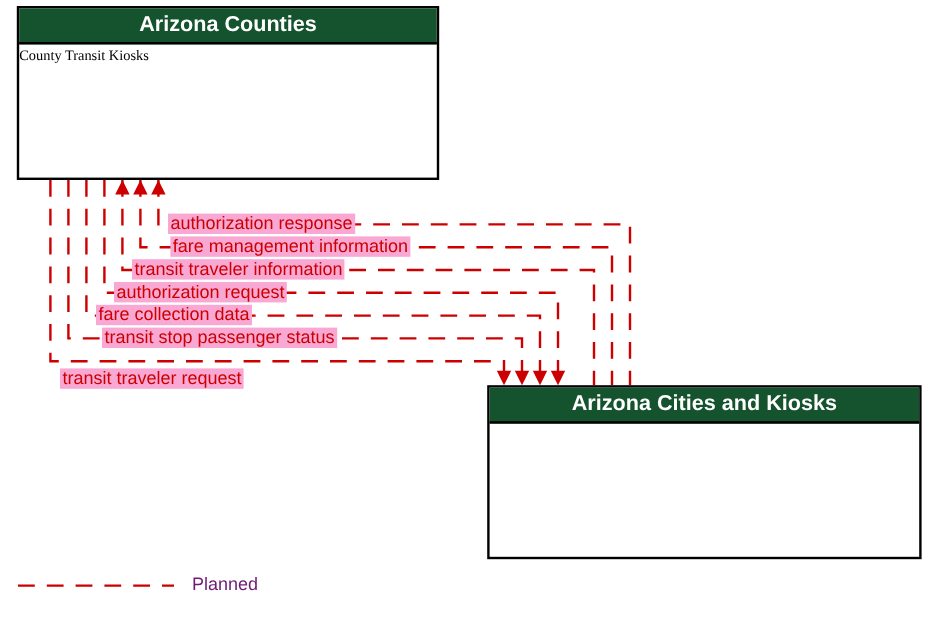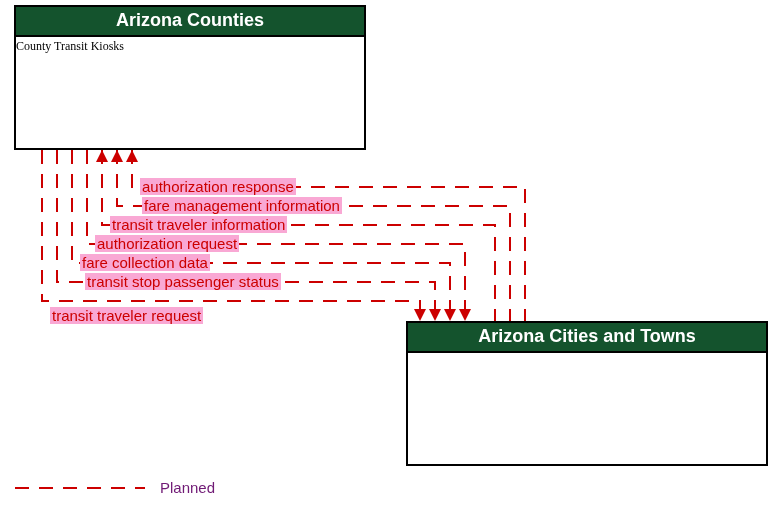--- a/index.html
+++ b/index.html
@@ -89,21 +89,21 @@
 
   <line class="dashed" x1="15" y1="488" x2="145" y2="488"></line>
 </svg>
 
 <div class="box" style="left:14px; top:5px; width:352px; height:145px;">
   <div class="box-header">Arizona Counties</div>
   <div class="box-title">County Transit Kiosks</div>
 </div>
 
 <div class="box" style="left:406px; top:321px; width:362px; height:145px;">
-  <div class="box-header">Arizona Cities and Towns</div>
+  <div class="box-header">Arizona Cities and Kiosks</div>
 </div>
 
 <div class="flow-label" style="left:140px; top:178px;">authorization response</div>
 <div class="flow-label" style="left:142px; top:197px;">fare management information</div>
 <div class="flow-label" style="left:110px; top:216px;">transit traveler information</div>
 <div class="flow-label" style="left:95px;  top:235px;">authorization request</div>
 <div class="flow-label" style="left:80px;  top:254px;">fare collection data</div>
 <div class="flow-label" style="left:65px;  top:273px;margin-left:20px;">transit stop passenger status</div>
 <div class="flow-label" style="left:50px;  top:307px;">transit traveler request</div>
 

